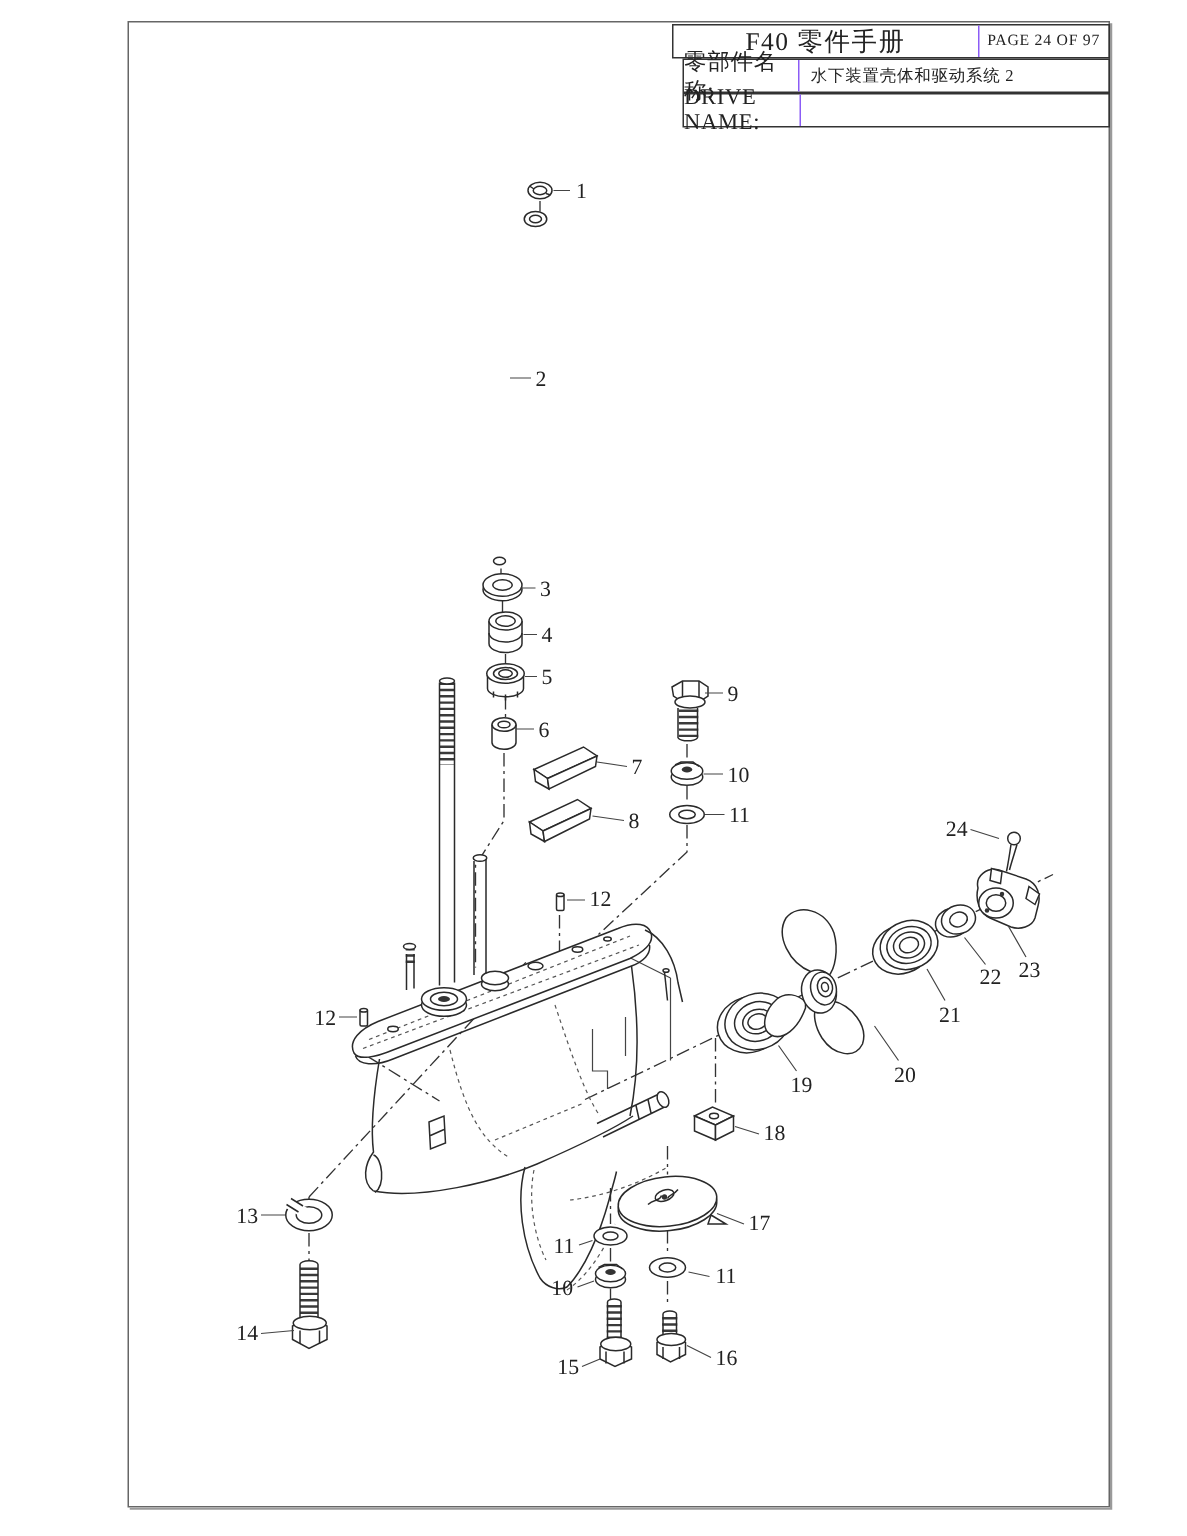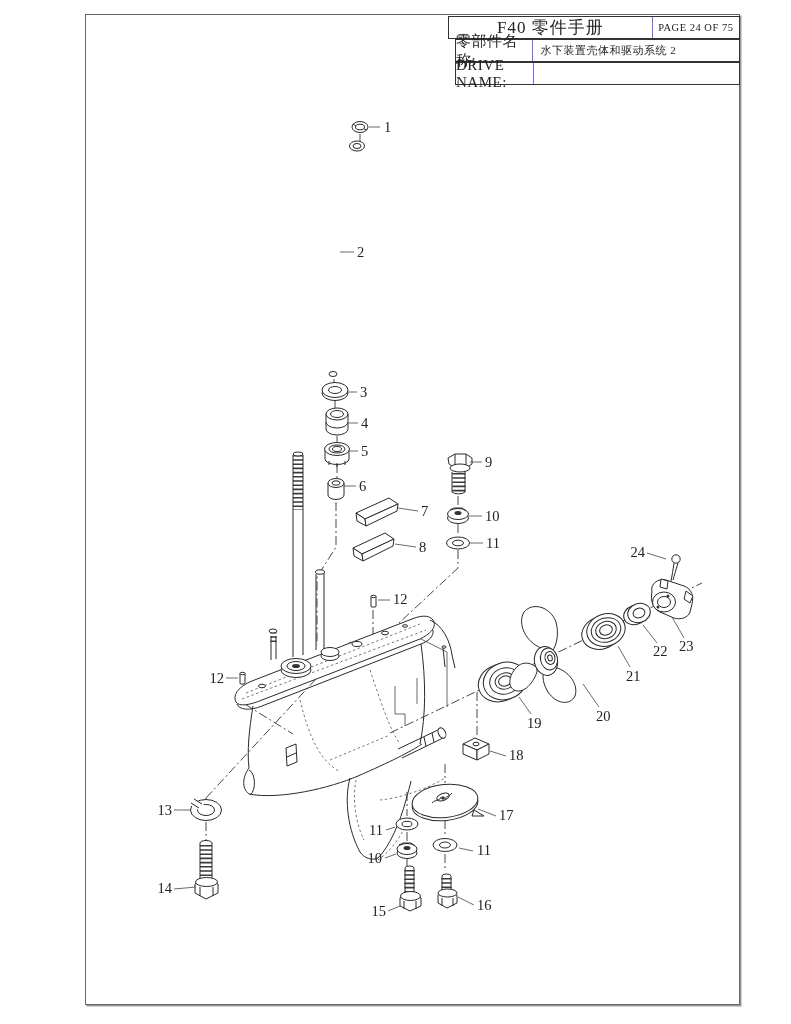--- a/index.html
+++ b/index.html
@@ -24,21 +24,21 @@
   svg .dk{fill:#333;stroke:none;}
 </style>
 </head>
 <body>
 
 <div class="page">
   <div class="sheet-border"></div>
 
   <div class="tb" style="left:448px;top:16px;width:292px;height:23px;">
     <div class="cell div-r t-title" style="width:205px;">F40 零件手册</div>
-    <div class="cell t-page" style="width:87px;">PAGE 24 OF 75</div>
+    <div class="cell t-page" style="width:87px;">PAGE 24 OF 97</div>
   </div>
   <div class="tb" style="left:455px;top:39px;width:285px;height:23px;">
     <div class="cell div-r t-lab" style="width:78px;">零部件名称:</div>
     <div class="cell t-val" style="width:207px;text-align:right;">水下装置壳体和驱动系统 2</div>
   </div>
   <div class="tb" style="left:455px;top:62px;width:285px;height:23px;">
     <div class="cell div-r t-lab" style="width:78px;">DRIVE NAME:</div>
   </div>
 
   <svg width="791" height="1024" viewBox="0 0 791 1024" style="position:absolute;left:0;top:0;">

